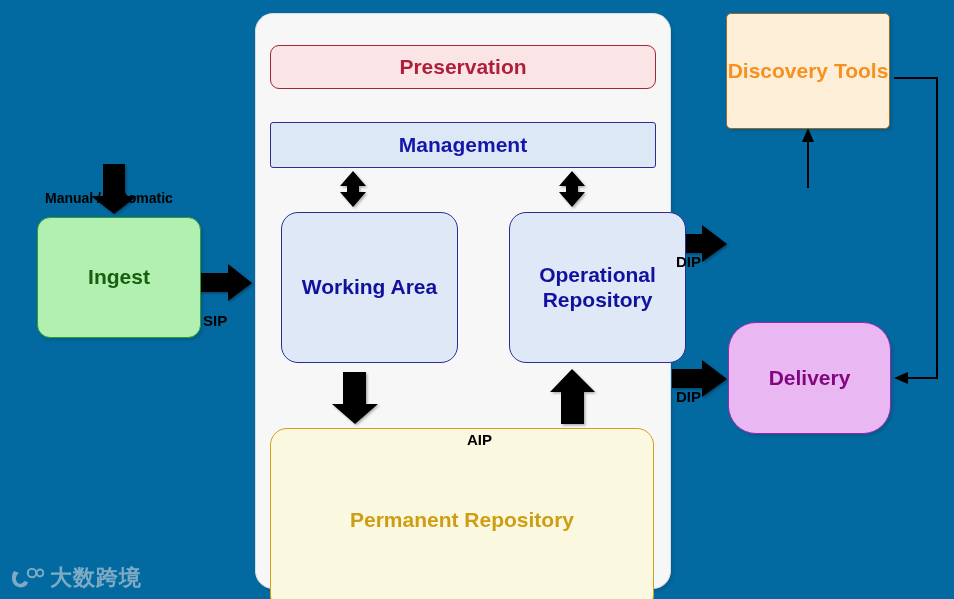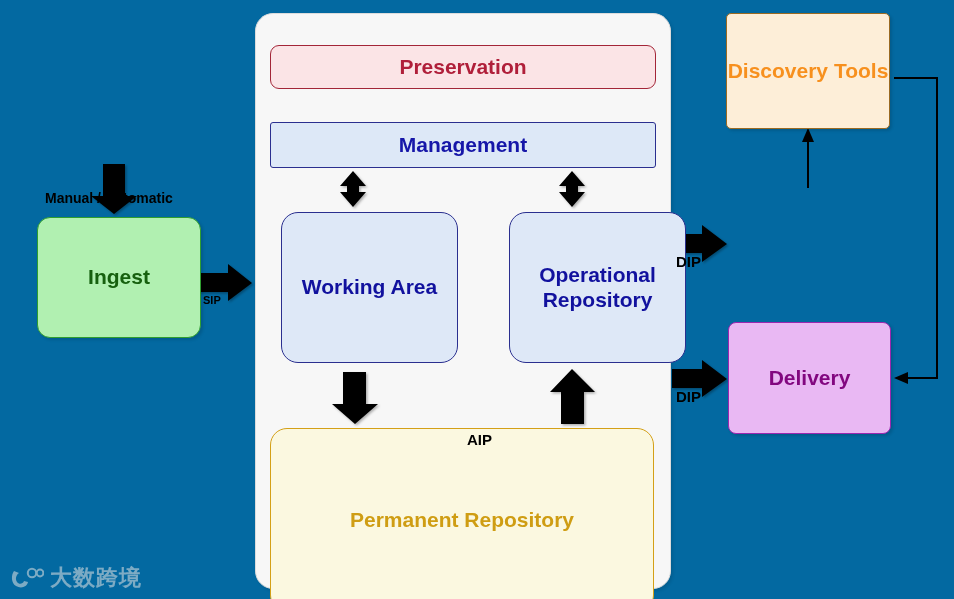--- a/index.html
+++ b/index.html
@@ -108,35 +108,35 @@
     border: 1.6px solid #9b27af;
     border-radius: 15px;
     color: #82077f;
     font-size: 21px;
     box-shadow: 2px 2px 3px rgba(0,0,0,0.13);
   }
   #delivery-box {
     left: 728px; top: 322px; width: 163px; height: 112px;
     background: #e9b8f3;
     border: 1.6px solid #9b27af;
-    border-radius: 8px;
+    border-radius: 28px;
     color: #82077f;
     font-size: 21px;
     box-shadow: 2px 2px 3px rgba(0,0,0,0.13);
   }
   
   .edge-label {
     position: absolute;
     font-weight: bold;
     color: #000000;
     white-space: nowrap;
     margin-top: 47px;
   }
   #label-manual-automatic { left: 45px; top: 143px; font-size: 14px; }
-  #label-sip  { left: 203px; top: 247px; font-size: 11px; }
+  #label-sip  { left: 203px; top: 265px; font-size: 15px; }
   #label-aip  { left: 467px; top: 384px; font-size: 15px; }
   #label-dip-publishing { left: 676px; top: 206px; font-size: 15px; }
   #label-dip-delivery   { left: 676px; top: 341px; font-size: 15px; }
   
   #arrow-layer {
     position: absolute;
     left: 0; top: 0;
     width: 954px; height: 599px;
     pointer-events: none;
   }

